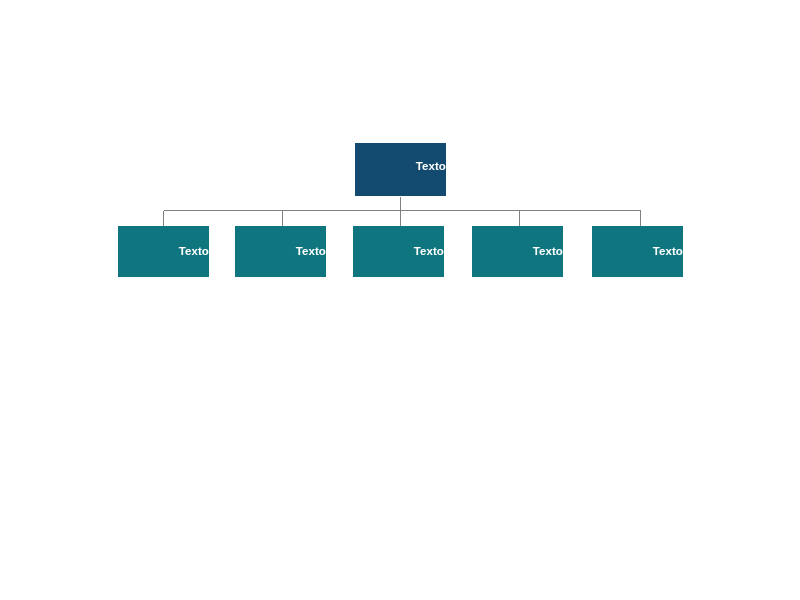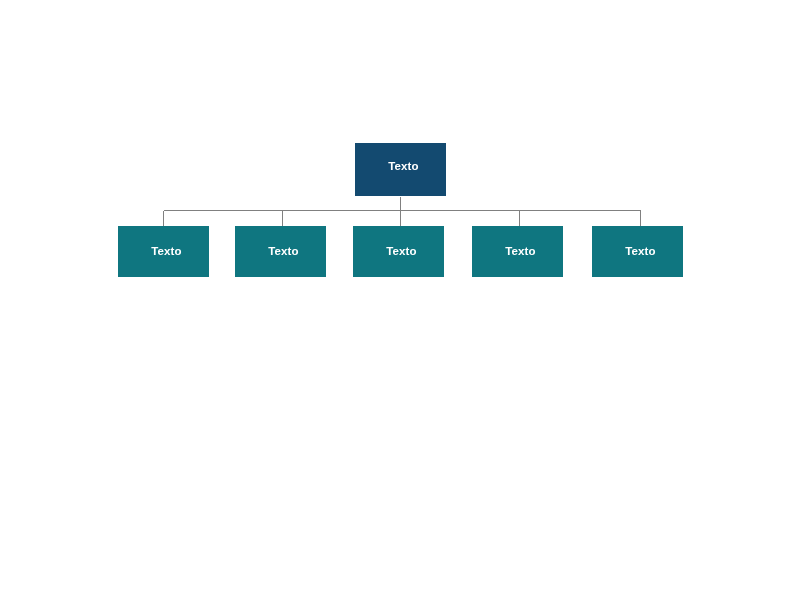--- a/index.html
+++ b/index.html
@@ -26,21 +26,21 @@
     top: 0;
     width: 800px;
     height: 600px;
     pointer-events: none;
   }
   .node {
     position: absolute;
     box-sizing: border-box;
     display: flex;
     align-items: center;
-    justify-content: center;
+    justify-content: flex-end;
     overflow: hidden;
     padding-left: 6px;
   }
   .node-label {
     color: #ffffff;
     font-family: "Liberation Sans", sans-serif;
     font-weight: bold;
     font-size: 11.5px;
     line-height: 13px;
     letter-spacing: 0.1px;

